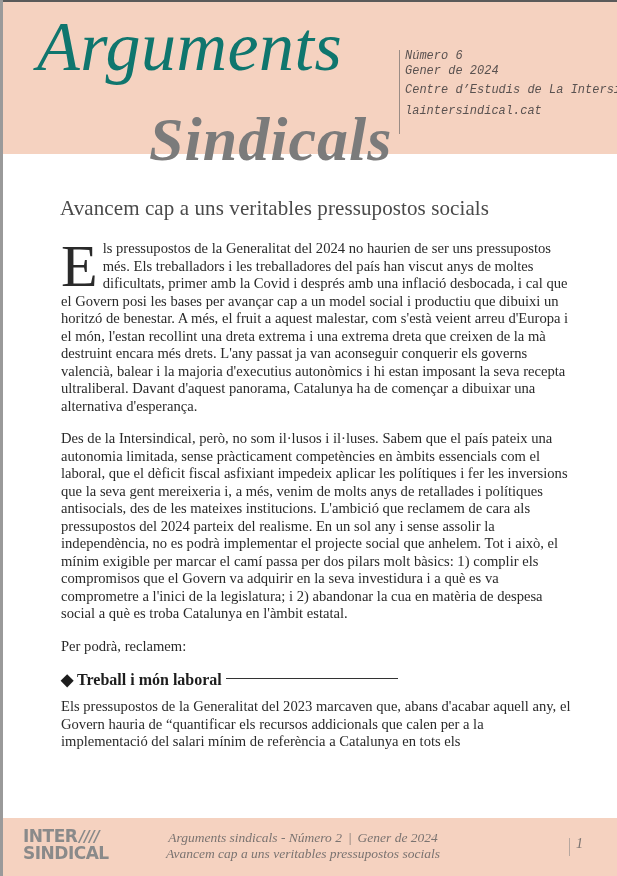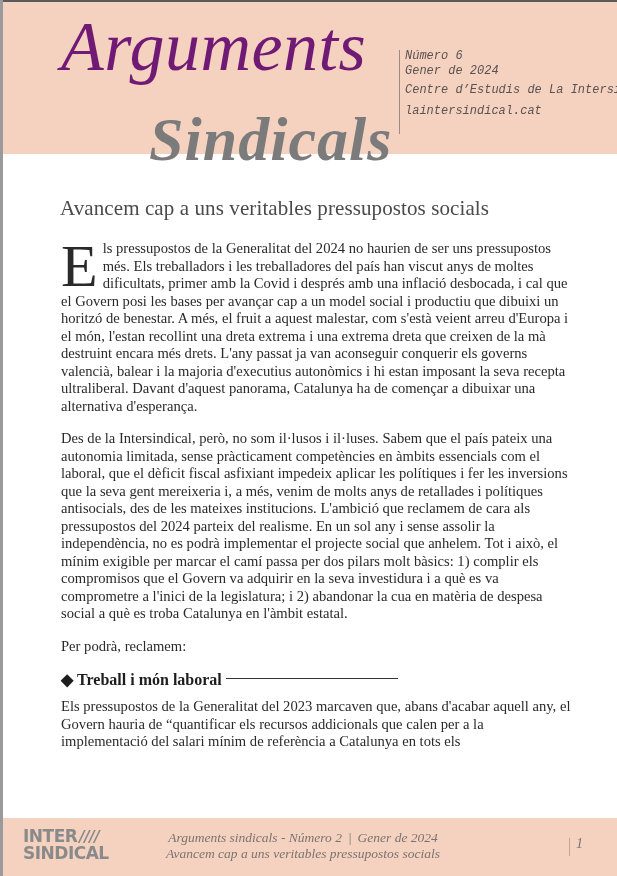--- a/index.html
+++ b/index.html
@@ -11,21 +11,21 @@
   .left-edge { position: absolute; left: 0; top: 0; width: 3px; height: 876px; background: #9a9a9a; }
   .top-edge { position: absolute; left: 0; top: 0; width: 617px; height: 2px; background: #5a5a5a; }
 
   .header {
     position: absolute; left: 3px; top: 2px; width: 614px; height: 152px;
     background: #f5d2c0;
   }
   .title-1 {
     position: absolute; left: 34px; top: 10px;
     font-family: "Liberation Serif", serif; font-style: italic;
-    font-size: 70px; line-height: 70px; color: #701a75; letter-spacing: 0.5px; margin-left: 24px;
+    font-size: 70px; line-height: 70px; color: #0f766e; letter-spacing: 0.5px;
   }
   .title-2 {
     position: absolute; left: 146px; top: 68px;
     font-family: "Liberation Serif", serif; font-style: italic;
     font-size: 62px; line-height: 66px; color: #7b7b7b; letter-spacing: 1px; font-weight: 700; margin-top: 36px;
   }
   .header-divider {
     position: absolute; left: 396px; top: 48px; width: 1px; height: 84px; background: #9a8c85;
   }
   .meta {

